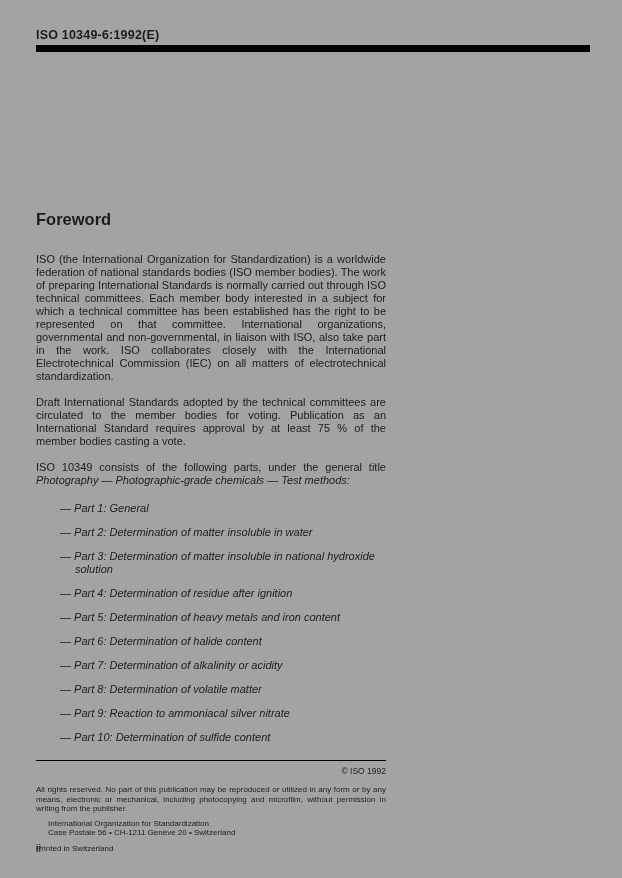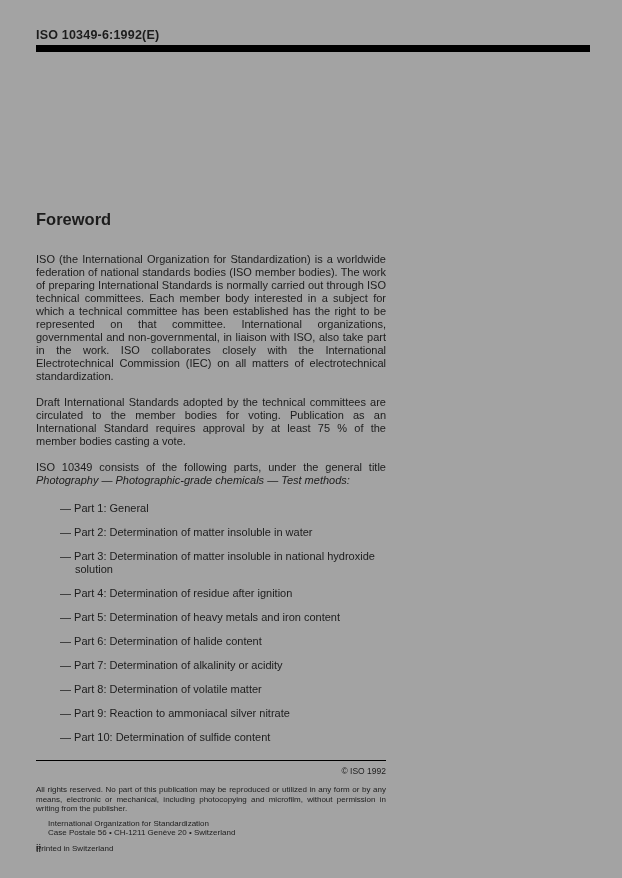--- a/index.html
+++ b/index.html
@@ -46,20 +46,21 @@
   .italic { font-style: italic; }
   .parts-list {
     margin-top: 15px;
   }
   .part-item {
     margin: 0 0 11px 24px;
     padding-left: 15px;
     text-indent: -15px;
     font-size: 11px;
     line-height: 13px;
+    font-style: italic;
   }
   .footer {
     margin: 16px 0 0 36px;
     width: 350px;
   }
   .footer-rule {
     width: 350px;
     height: 1px;
     background: #000000;
     margin-bottom: 5px;

